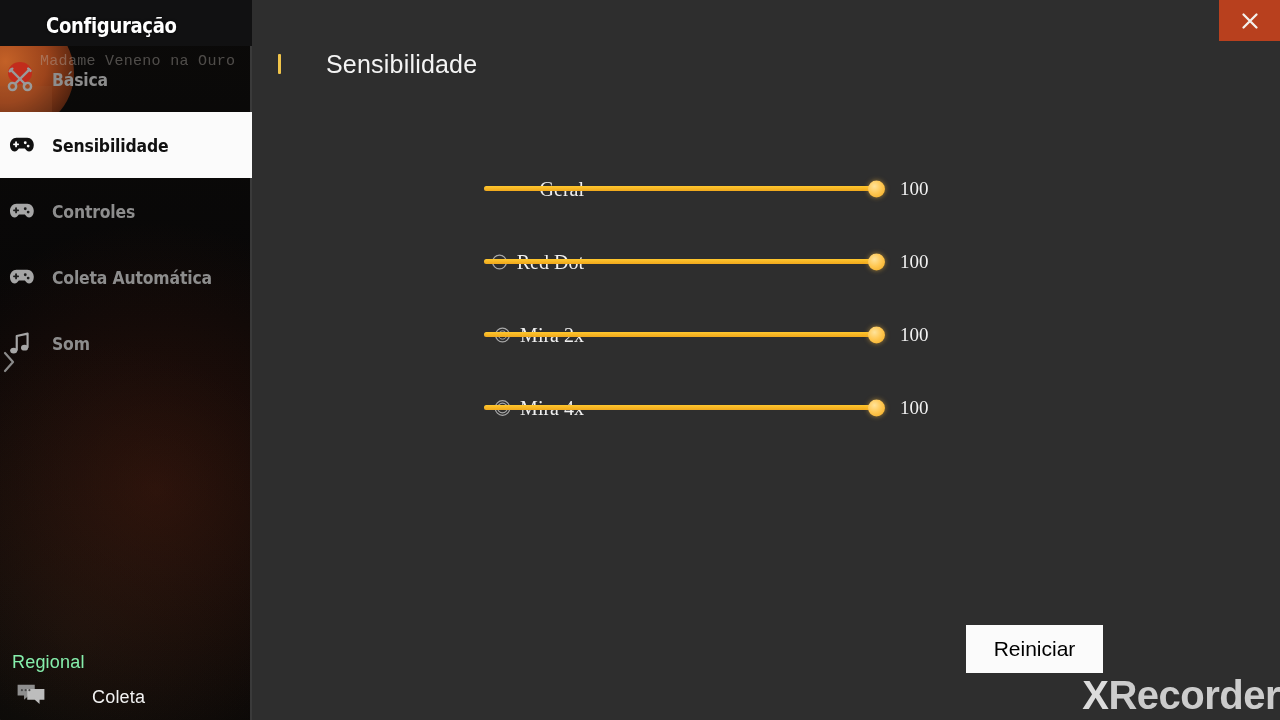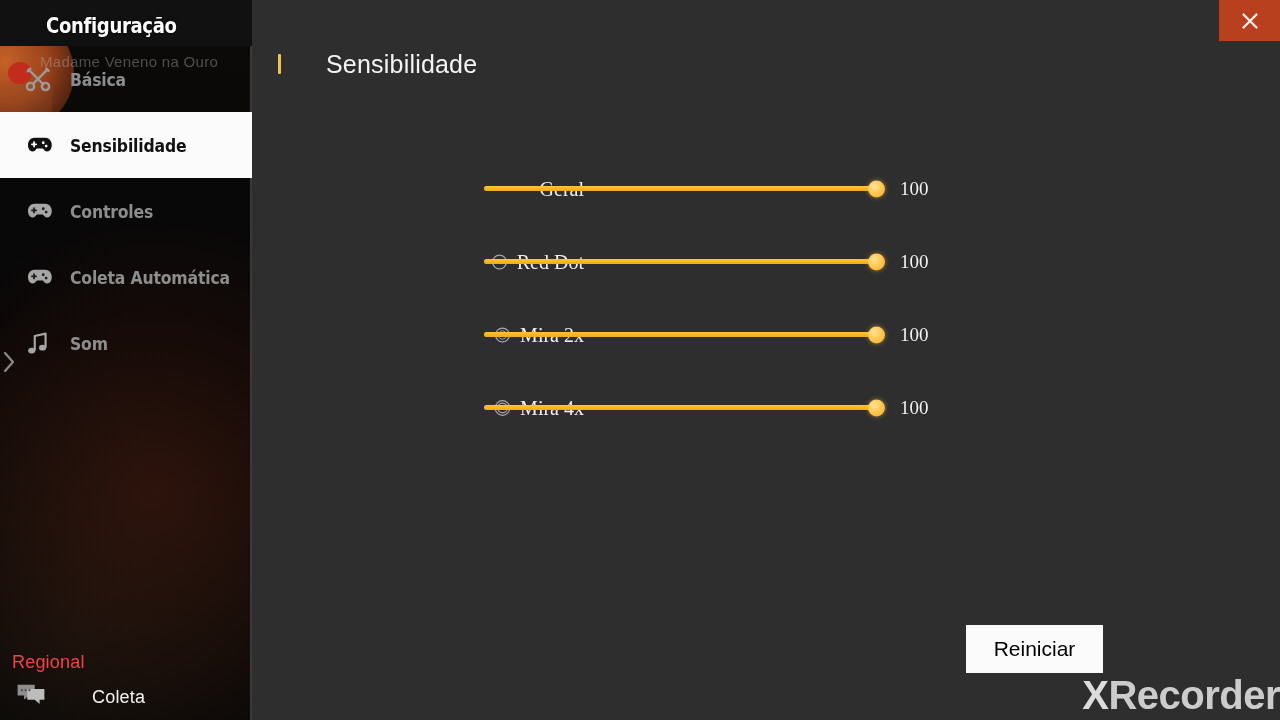--- a/index.html
+++ b/index.html
@@ -65,26 +65,27 @@
     white-space: nowrap;
     z-index: 4;
   }
 
   
   .ghost-text {
     position: absolute; left: 40px; top: 53px;
     font-size: 15px; color: rgba(182,178,172,0.40);
     white-space: nowrap; letter-spacing: .3px;
     z-index: 2;
+    font-family: Liberation Mono, monospace;
   }
 
   .nav-list { position: absolute; left: 0; top: 46px; width: 252px; z-index: 3; }
   .nav-item {
     position: relative; display: flex; align-items: center;
-    height: 66px; padding-left: 18px; cursor: pointer;
+    height: 66px; cursor: pointer;
   }
   .nav-item .nav-ico {
     width: 40px; display: flex; align-items: center; justify-content: center;
     flex: 0 0 40px;
   }
   .nav-item .nav-label {
     font-family: "DejaVu Sans", sans-serif;
     font-weight: bold; font-size: 18px;
     color: #8d8d8d;
     transform: scaleX(.87); transform-origin: left center;
@@ -99,21 +100,21 @@
     position: absolute; left: 0; top: 340px;
     width: 18px; height: 44px; z-index: 8;
     display: flex; align-items: center; justify-content: center;
     cursor: pointer;
   }
 
   
   #regional-block { position: absolute; left: 0; bottom: 0; width: 252px; height: 78px; z-index: 6; }
   #regional-label {
     position: absolute; left: 12px; top: 10px;
-    font-size: 18px; color: #ef4444; letter-spacing: .2px;
+    font-size: 18px; color: #86efac; letter-spacing: .2px;
   }
   #regional-value {
     position: absolute; left: 92px; top: 45px;
     font-size: 18px; color: #f2f2f2; letter-spacing: .2px;
   }
   #regional-icon { position: absolute; left: 16px; top: 40px; }
 
   
   #main { position: absolute; left: 252px; top: 0; width: 1028px; height: 720px; background: #2e2e2e; }
 

